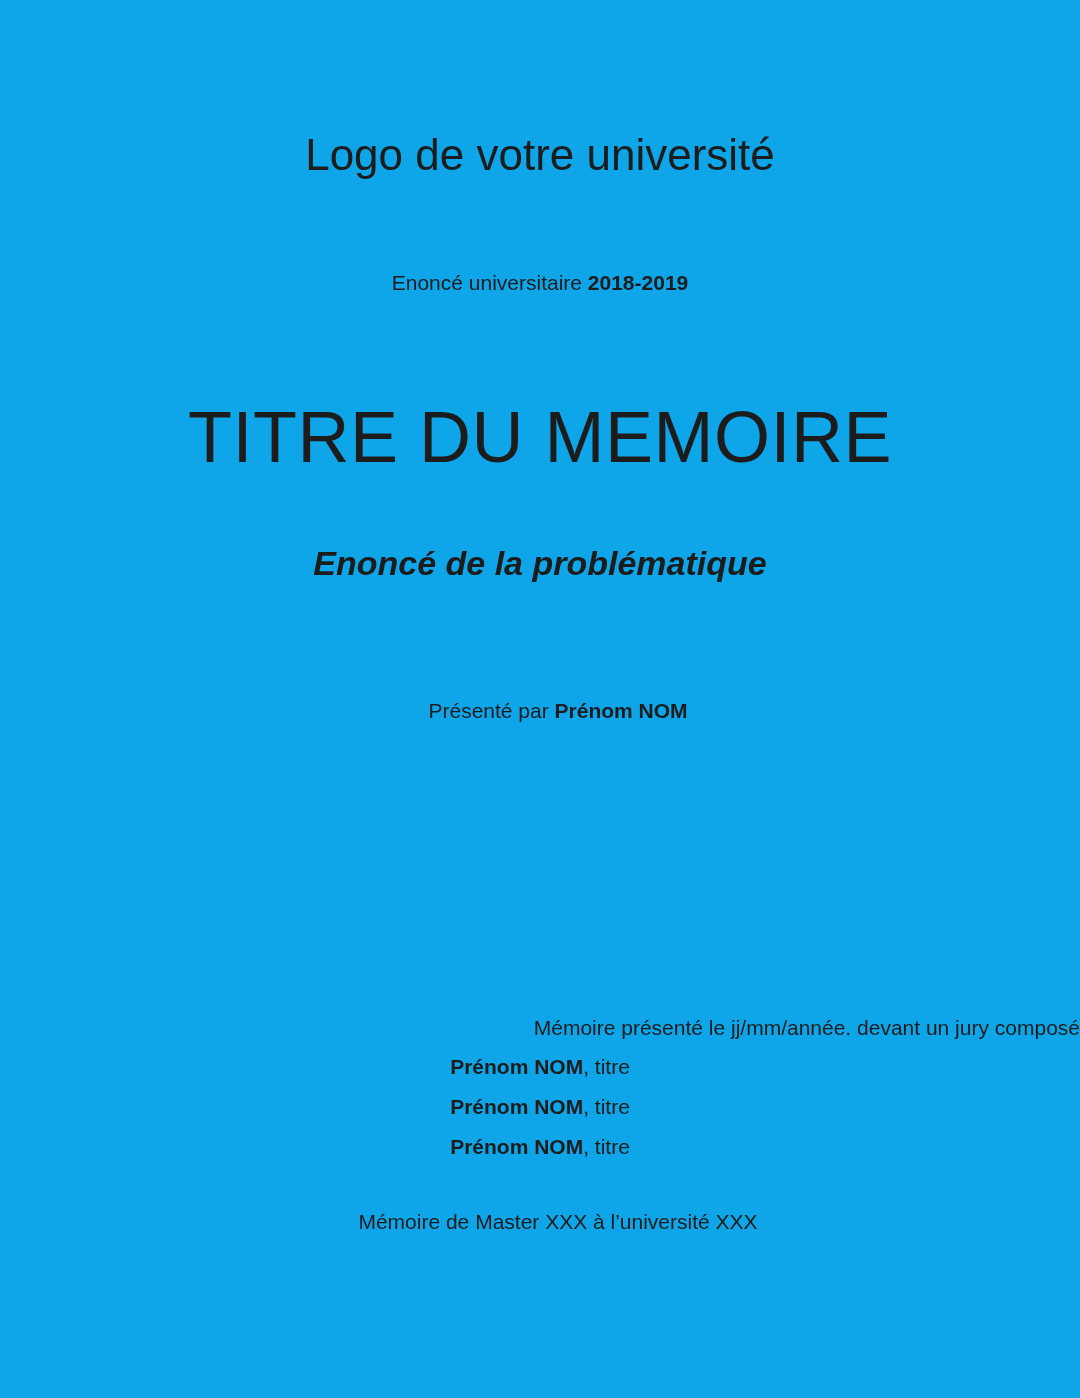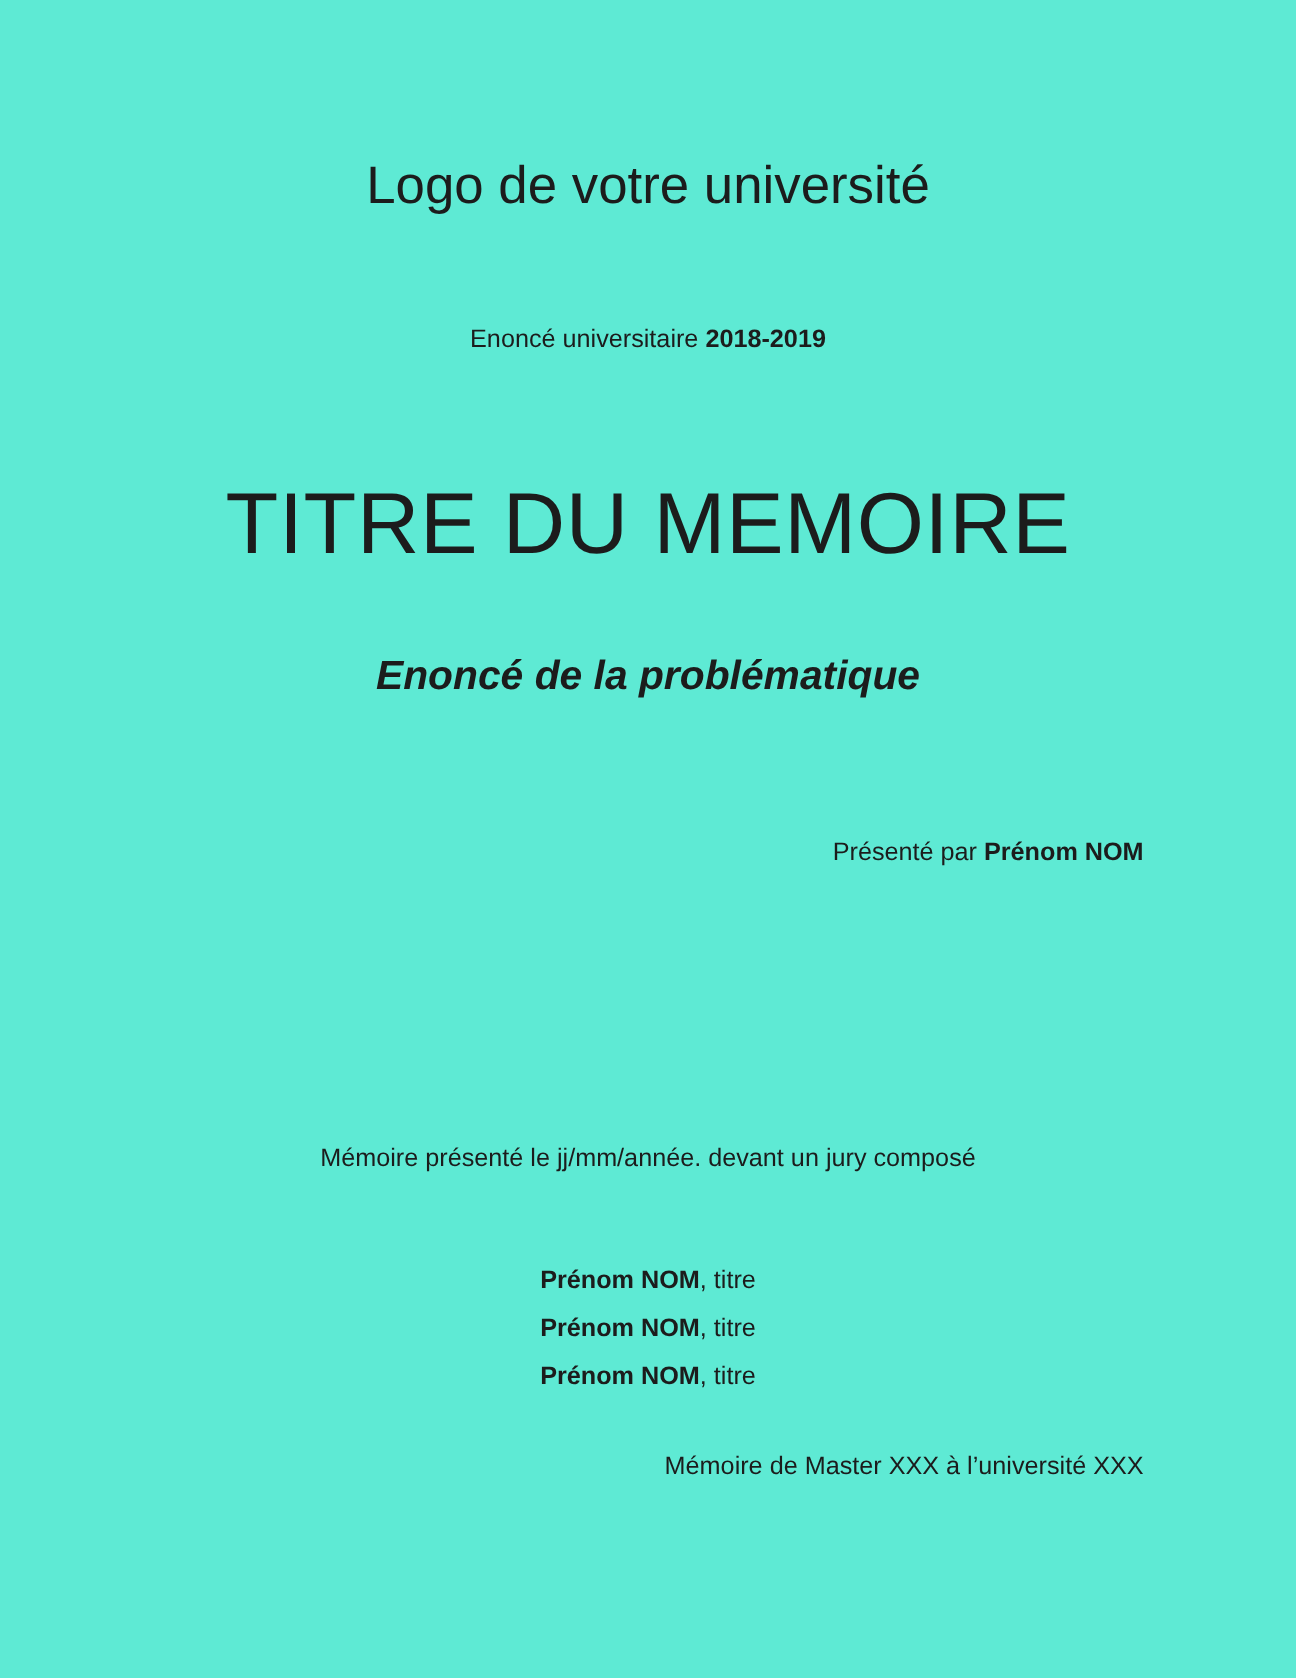--- a/index.html
+++ b/index.html
@@ -4,38 +4,38 @@
 <style>
   html, body {
     margin: 0;
     padding: 0;
     background: #ffffff;
   }
   .page {
     position: relative;
     width: 1080px;
     height: 1398px;
-    background: #5eead4;
+    background: #0ea5e9;
     font-family: "Liberation Sans", sans-serif;
     color: #1c1c1c;
     overflow: hidden;
   }
   .line {
     position: absolute;
     left: 0;
     width: 1080px;
     white-space: pre-wrap;
     font-size: 21px;
     line-height: 1.15;
   }
   .centered { text-align: center; }
   .leftcol {
-    left: 127px;
+    left: 145px;
     width: 826px;
-    text-align: right;
+    text-align: center;
   }
   .bold { font-weight: bold; }
 
   .logo-heading {
     top: 130px;
     font-size: 44px;
     font-weight: 400;
   }
   .academic-year { top: 271px; }
   .thesis-title {
@@ -46,21 +46,21 @@
   }
   .problem-statement {
     top: 544px;
     font-size: 34px;
     font-weight: bold;
     font-style: italic;
   }
   .presented-by   { top: 699px; }
   .student-number { top: 737px; }
   .supervisor-line{ top: 896px; }
-  .jury-intro     { top: 954px; }
+  .jury-intro     { top: 1016px; text-align: right; }
   .jury-member-1  { top: 1055px; }
   .jury-member-2  { top: 1095px; }
   .jury-member-3  { top: 1135px; }
   .degree-line    { top: 1210px; }
 </style>
 </head>
 <body>
 
 <div class="page">
 

